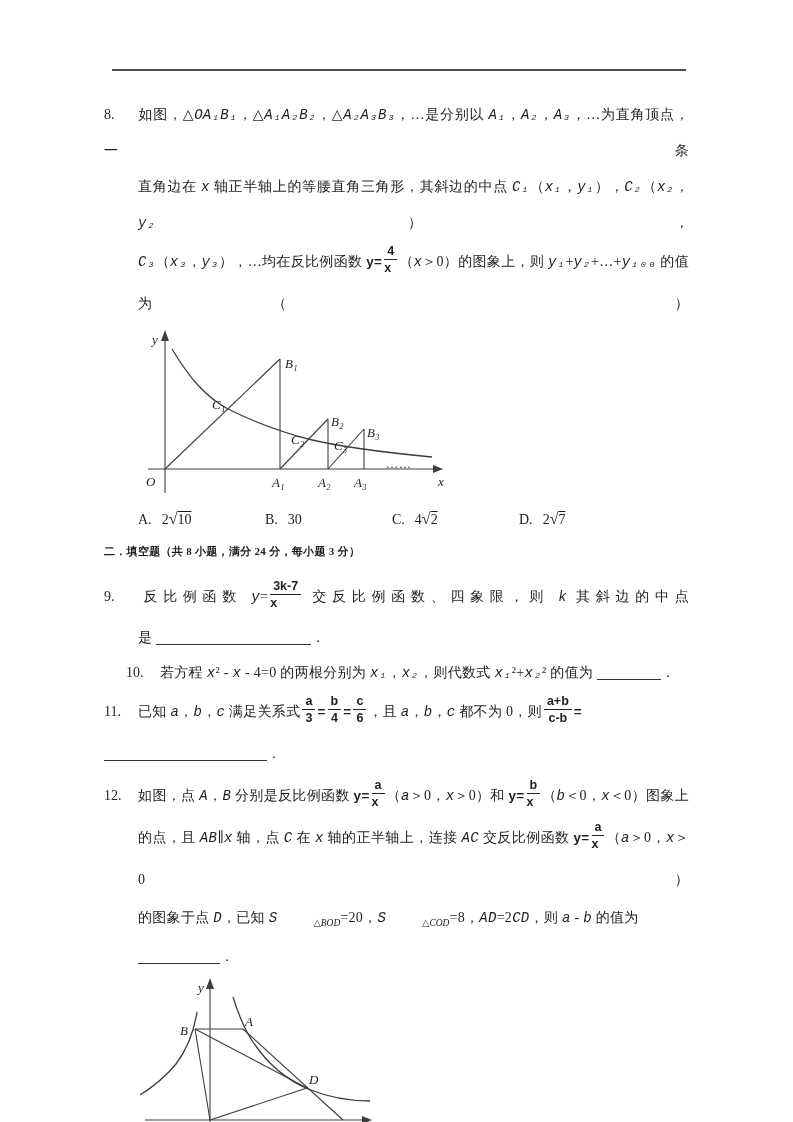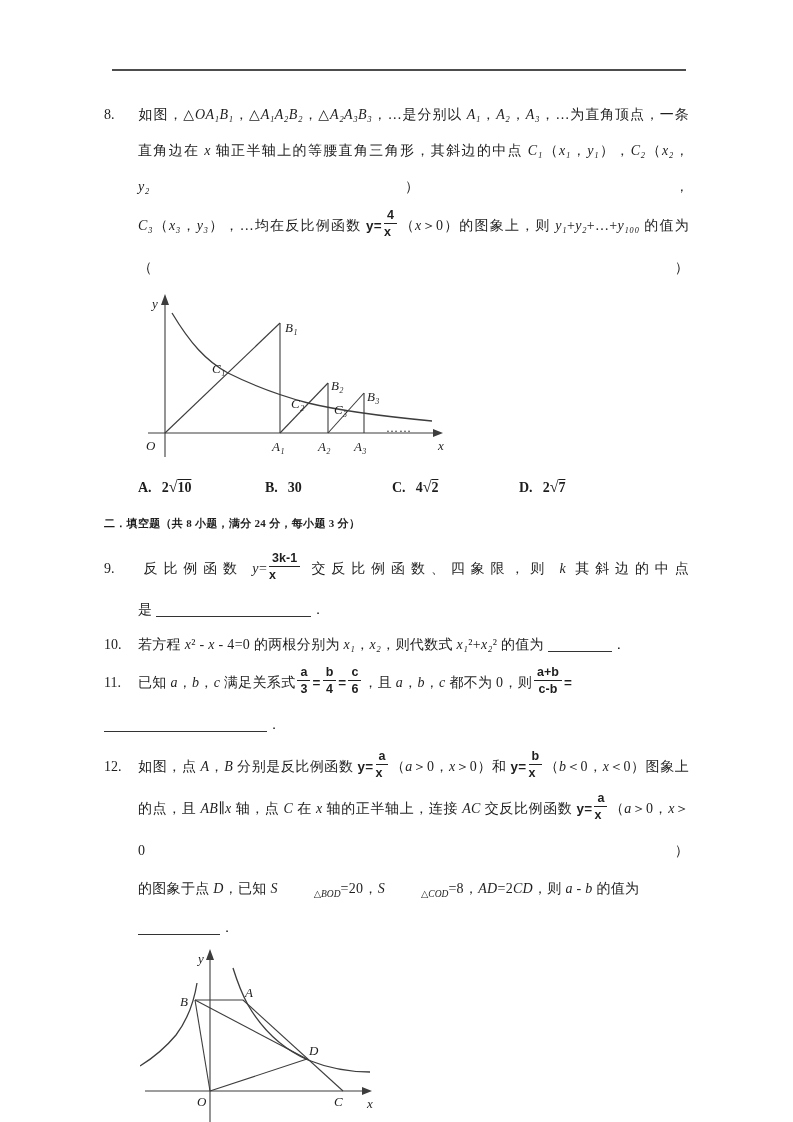--- a/index.html
+++ b/index.html
@@ -12,46 +12,46 @@
   .top-rule{margin-top:69px;margin-left:8px;width:574px;border-top:2.5px solid #4d4d4d;}
 
   .question{margin:0;}
   .qline{
     font-size:14px;letter-spacing:.3px;line-height:36px;
     padding-left:34px;white-space:normal;
   }
   .qline.first{padding-left:0;}
   .qline.justify{text-align:justify;text-align-last:justify;}
   .lh34{line-height:34px;}
-  .lh35{line-height:35px;}
+  .lh35{line-height:35px;margin-left:22px;}
   .lh36{line-height:36px;}
   .lh42{line-height:42px;}
   .lh48{line-height:48px;margin-top:8px;}
 
   .seg-num{display:inline-block;width:34px;letter-spacing:0;}
-  .seg-var{font-style:italic;font-family:Liberation Serif, serif;}
+  .seg-var{font-style:italic;font-family:Liberation Mono, monospace;}
   .seg-bold{font-weight:bold;font-family:"Liberation Sans","DejaVu Sans",sans-serif;font-size:13.5px;}
   .seg-sub{font-style:italic;font-size:9.5px;letter-spacing:0;margin-left:36px;}
   .frac{
     display:inline-block;vertical-align:middle;text-align:center;
     font-family:"Liberation Sans","DejaVu Sans",sans-serif;font-weight:bold;
     font-size:12.5px;line-height:1.15;margin:0 2px;transform:translateY(-3px);letter-spacing:0;
   }
   .frac .frac-num{display:block;border-bottom:1.4px solid #222;padding:0 3px 1px;}
   .frac .frac-den{display:block;padding-top:1px;}
   .blank{display:inline-block;border-bottom:1.2px solid #333;height:15px;vertical-align:-3px;}
 
   .fig-wrap{margin:2px 0 2px 36px;}
   svg .axis-line,svg .geo-line{stroke:#3d3d3d;stroke-width:1.1;fill:none;}
   svg .curve{stroke:#3d3d3d;stroke-width:1.3;fill:none;}
   svg .arrow{fill:#3d3d3d;stroke:none;}
   svg text{font-family:"Liberation Serif","DejaVu Serif",serif;font-style:italic;font-size:13px;fill:#1e1e1e;}
   svg text.upright{font-style:normal;letter-spacing:1px;font-size:12px;}
 
-  .choices{display:flex;padding-left:34px;margin:5px 0 6px 0;font-size:14px;line-height:30px;font-weight:bold;}
+  .choices{display:flex;padding-left:34px;margin:5px 0 6px 0;font-size:14px;line-height:22px;}
   .choice{width:127px;}
   .choice-label{margin-right:10px;}
   .sqrt-sign{font-size:16px;}
   .sqrt-rad{text-decoration:overline;}
 
   .section-title{font-weight:bold;font-size:11px;line-height:28px;letter-spacing:.3px;}
 </style>
 </head>
 <body>
 
@@ -109,21 +109,21 @@
       </div>
       <div class="choice">
         <span class="choice-label">D.</span><span><span>2</span><span class="sqrt-sign">√</span><span class="sqrt-rad">7</span></span>
       </div>
     </div>
   </div>
 
   <div class="section-title">二．填空题（共 8 小题，满分 24 分，每小题 3 分）</div>
 
   <div class="question">
-    <div class="qline lh48 justify first"><span class="seg-num">9.</span><span class="seg-text">反比例函数 </span><span class="seg-var">y</span><span class="seg-text">=</span><span class="frac"><span class="frac-num">3k-1</span><span class="frac-den">x</span></span><span class="seg-text"> 交反比例函数、四象限，则 </span><span class="seg-var">k</span><span class="seg-text"> 其斜边的中点</span></div>
+    <div class="qline lh48 justify first"><span class="seg-num">9.</span><span class="seg-text">反比例函数 </span><span class="seg-var">y</span><span class="seg-text">=</span><span class="frac"><span class="frac-num">3k-7</span><span class="frac-den">x</span></span><span class="seg-text"> 交反比例函数、四象限，则 </span><span class="seg-var">k</span><span class="seg-text"> 其斜边的中点</span></div>
     <div class="qline lh34"><span class="seg-text">是 </span><span class="blank" style="width: 155px;"></span><span class="seg-text">．</span></div>
   </div>
 
   <div class="question">
     <div class="qline lh35 first"><span class="seg-num">10.</span><span class="seg-text">若方程 </span><span class="seg-var">x</span><span class="seg-text">² - </span><span class="seg-var">x</span><span class="seg-text"> - 4=0 的两根分别为 </span><span class="seg-var">x₁</span><span class="seg-text">，</span><span class="seg-var">x₂</span><span class="seg-text">，则代数式 </span><span class="seg-var">x₁</span><span class="seg-text">²+</span><span class="seg-var">x₂</span><span class="seg-text">² 的值为 </span><span class="blank" style="width: 64px;"></span><span class="seg-text">．</span></div>
   </div>
 
   <div class="question">
     <div class="qline lh42 first"><span class="seg-num">11.</span><span class="seg-text">已知 </span><span class="seg-var">a</span><span class="seg-text">，</span><span class="seg-var">b</span><span class="seg-text">，</span><span class="seg-var">c</span><span class="seg-text"> 满足关系式</span><span class="frac"><span class="frac-num">a</span><span class="frac-den">3</span></span><span class="seg-bold">=</span><span class="frac"><span class="frac-num">b</span><span class="frac-den">4</span></span><span class="seg-bold">=</span><span class="frac"><span class="frac-num">c</span><span class="frac-den">6</span></span><span class="seg-text">，且 </span><span class="seg-var">a</span><span class="seg-text">，</span><span class="seg-var">b</span><span class="seg-text">，</span><span class="seg-var">c</span><span class="seg-text"> 都不为 0，则</span><span class="frac"><span class="frac-num">a+b</span><span class="frac-den">c-b</span></span><span class="seg-bold">=</span><span class="blank" style="width: 163px;"></span><span class="seg-text">．</span></div>
   </div>

